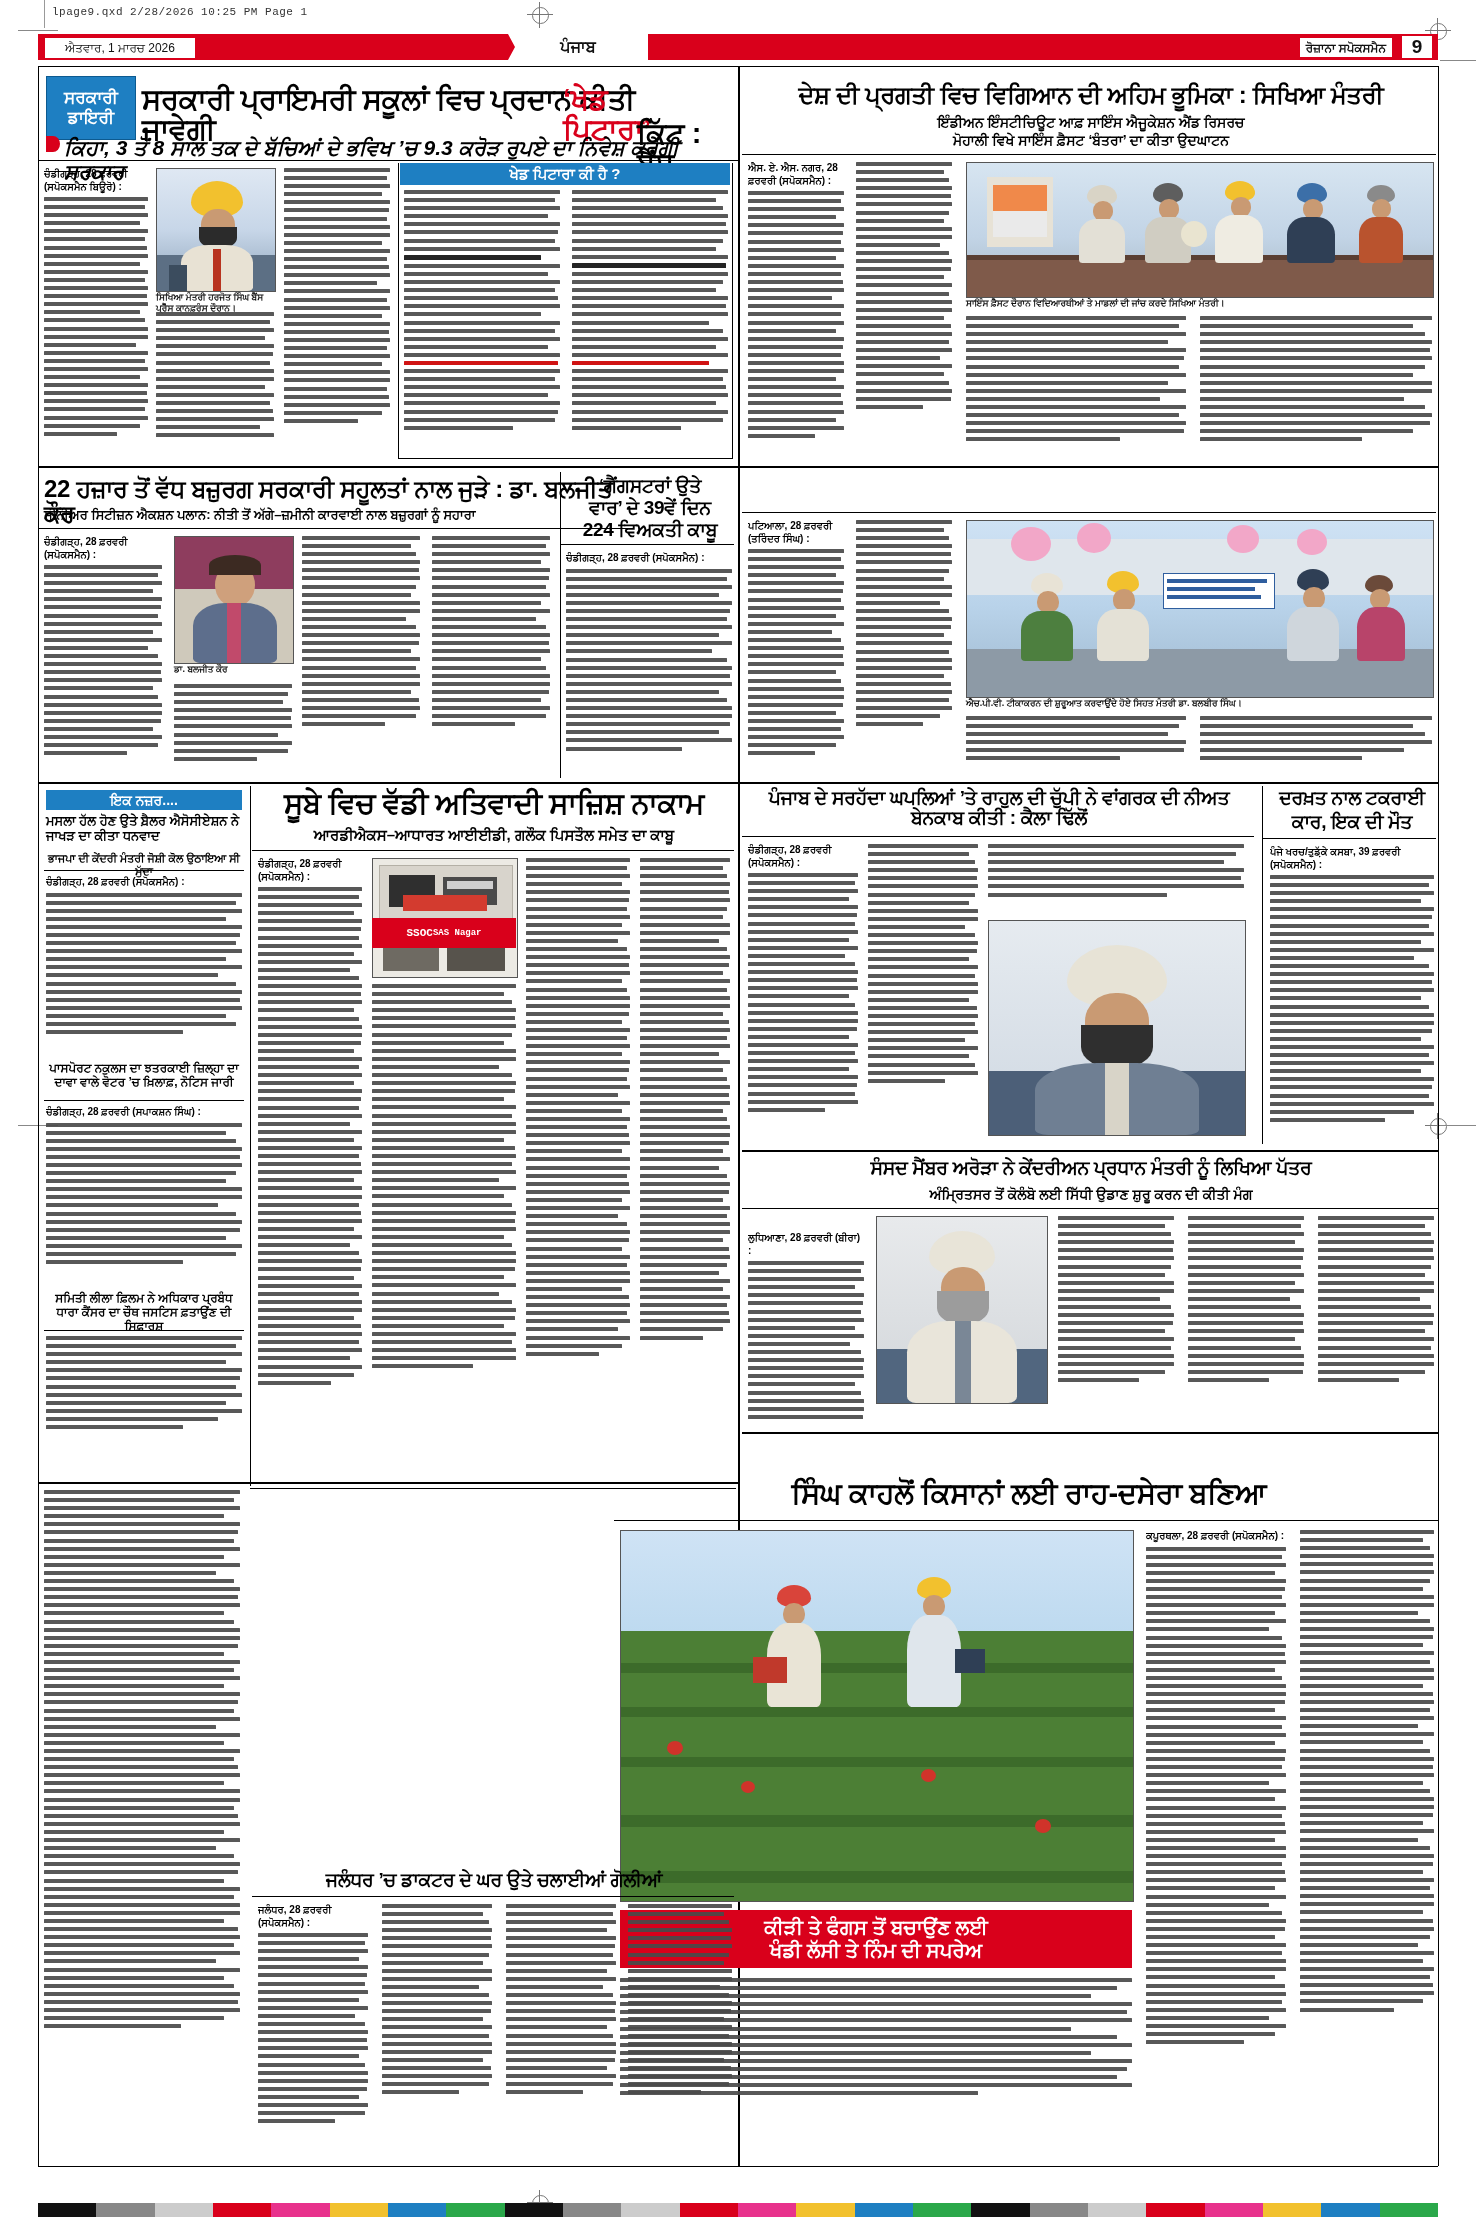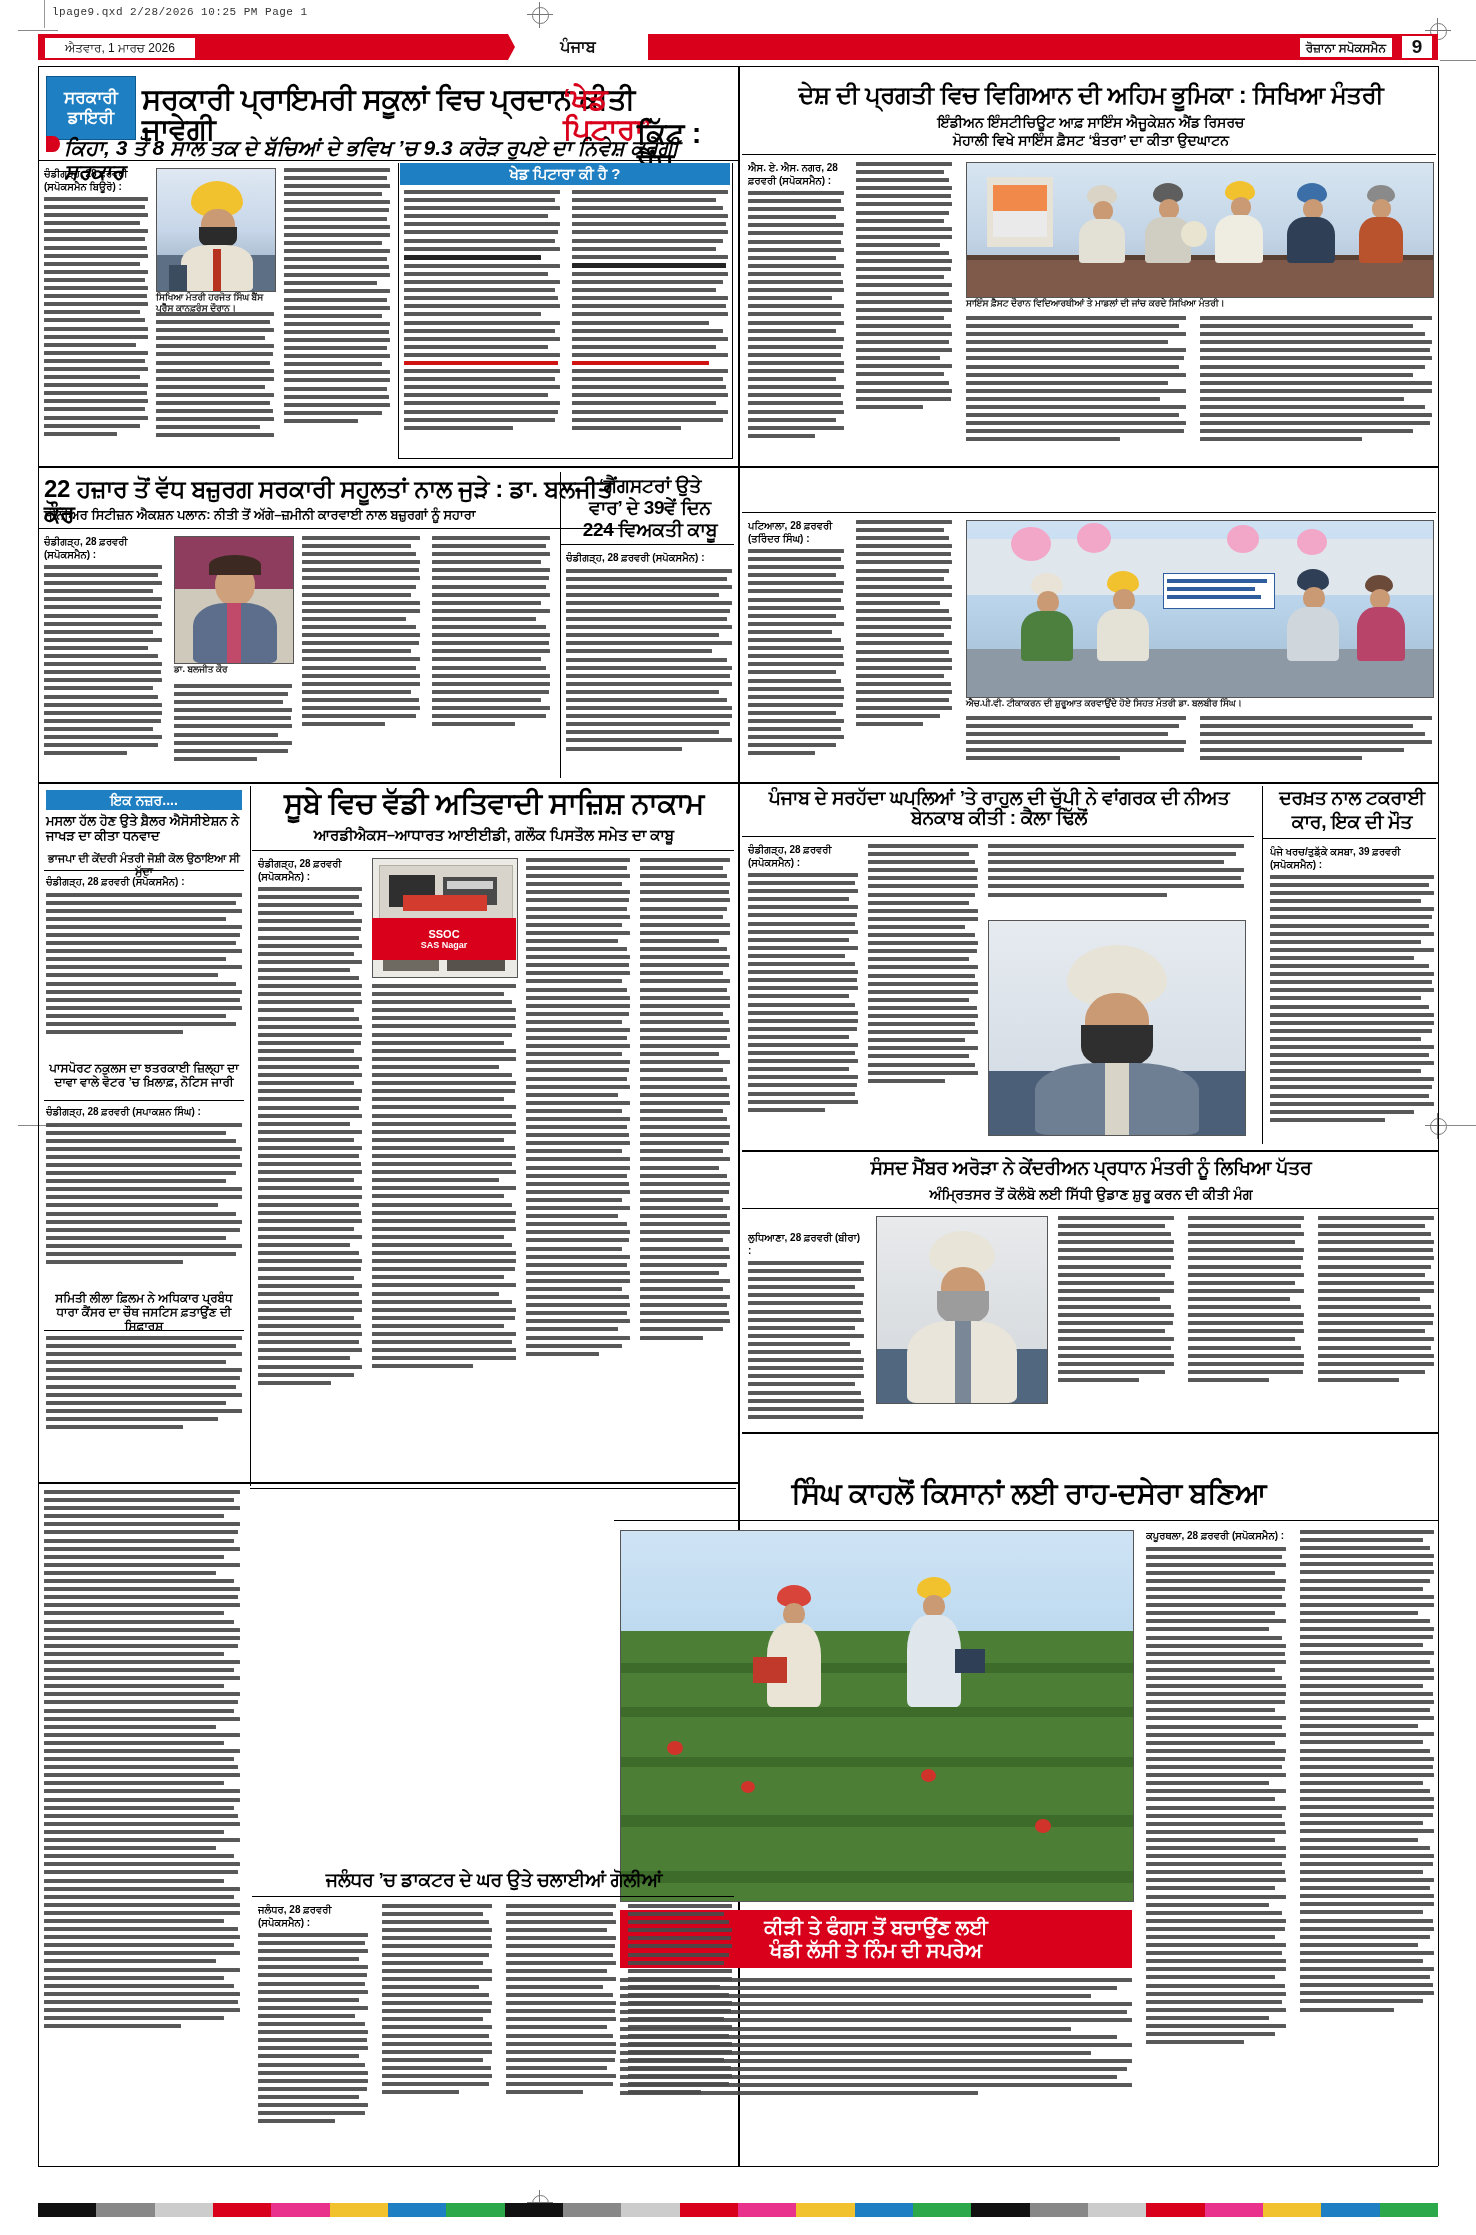--- a/index.html
+++ b/index.html
@@ -831,21 +831,21 @@
   <div class="photo" style="left:372px;top:858px;width:144px;height:118px;">
     <div class="sky" style="background:#eceae4;"></div>
     <div class="rect" style="left:6px;top:6px;width:132px;height:58px;background:#d8d4cc;border:1px solid #b4b0a6;"></div>
     <div class="rect" style="left:16px;top:16px;width:46px;height:32px;background:#2f2f2f;"></div>
     <div class="rect" style="left:70px;top:18px;width:54px;height:28px;background:#4a4a4a;"></div>
     <div class="rect" style="left:74px;top:22px;width:46px;height:8px;background:#cfcfcf;"></div>
     <div class="rect" style="left:10px;top:70px;width:56px;height:42px;background:#6e6a62;"></div>
     <div class="rect" style="left:74px;top:70px;width:58px;height:42px;background:#57534c;"></div>
     <div class="rect" style="left:30px;top:36px;width:84px;height:16px;background:#d33b2f;"></div>
   </div>
-  <div class="redbar" style="left:372px;top:918px;width:144px;height:42px;font-size:11px;flex-direction:column;">
+  <div class="redbar" style="left:372px;top:918px;width:144px;height:30px;font-size:11px;flex-direction:row;font-family:Liberation Mono, monospace;">
     <span>SSOC</span>
     <span style="font-size:9px;">SAS Nagar</span>
   </div>
 
   <div class="col" style="left:372px;top:984px;width:144px;height:474px;">
     <div class="dline s2"></div>
       <div class="dline s3"></div>
       <div class="dline s1"></div>
       <div class="dline s2"></div>
     <div class="dline s5"></div>

